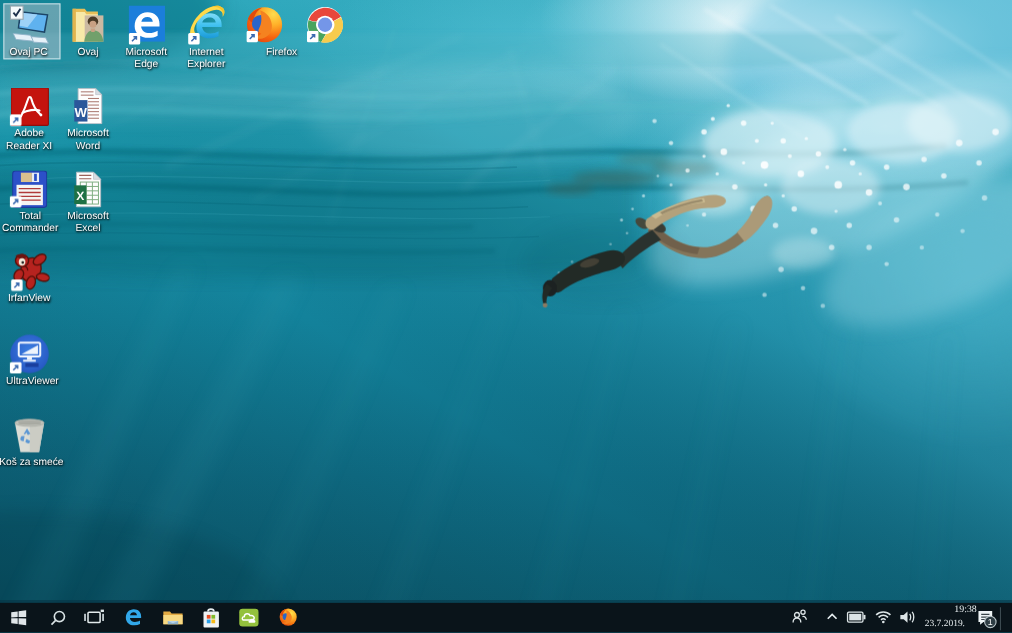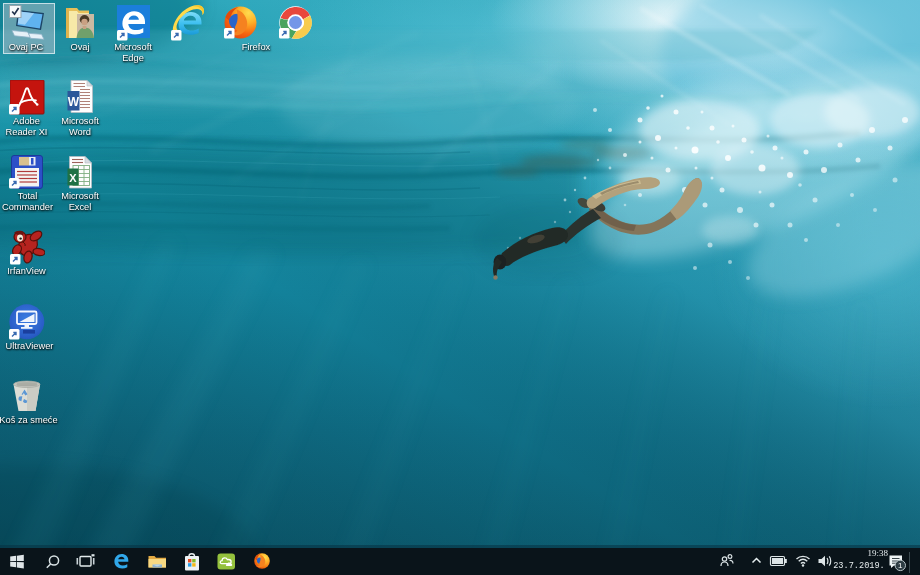--- a/index.html
+++ b/index.html
@@ -446,20 +446,21 @@
       <path d="M3,7.5 L6.8,3.7 M4.3,3.5 L7,3.5 L7,6.2" stroke="#3a6ab0" stroke-width="1.4" fill="none"></path>
     </svg>
 <svg class="ic" style="left:8.5px;top:329px" width="11" height="11" viewBox="0 0 11 11">
       <rect width="10.5" height="10.5" rx="1.5" fill="#fff"></rect>
       <path d="M3,7.5 L6.8,3.7 M4.3,3.5 L7,3.5 L7,6.2" stroke="#3a6ab0" stroke-width="1.4" fill="none"></path>
     </svg>
 
 <div class="lbl" style="left:-24px;top:41.5px;width:100px;text-align:center">Ovaj PC</div>
 <div class="lbl" style="left:30px;top:41.5px;width:100px">Ovaj</div>
 <div class="lbl" style="left:83px;top:41.5px;width:100px">Microsoft<br>Edge</div>
+<div class="lbl" style="left:137.5px;top:41.5px;width:100px">Internet<br>Explorer</div>
 <div class="lbl" style="left:206px;top:41.5px;width:100px">Firefox</div>
 <div class="lbl" style="left:-23.5px;top:116px;width:100px">Adobe<br>Reader XI</div>
 <div class="lbl" style="left:30px;top:116px;width:100px">Microsoft<br>Word</div>
 <div class="lbl" style="left:-22.5px;top:191px;width:100px">Total<br>Commander</div>
 <div class="lbl" style="left:30px;top:191px;width:100px">Microsoft<br>Excel</div>
 <div class="lbl" style="left:-23.5px;top:265.5px;width:100px">IrfanView</div>
 <div class="lbl" style="left:-20.5px;top:341px;width:100px">UltraViewer</div>
 <div class="lbl" style="left:-21.5px;top:415px;width:100px">Koš za smeće</div>
 
 <div id="taskbar">
@@ -564,16 +565,16 @@
               <line x1="892" y1="13.2" x2="897" y2="13.2"></line>
             </g>
   <circle cx="900.3" cy="15.4" r="5.2" fill="#2e3d44" stroke="#b8c4c8" stroke-width="1"></circle>
   <text x="900.3" y="18.3" font-size="8" fill="#fff" opacity="0.99" text-anchor="middle" font-family="Liberation Sans">1</text>
  </g>
 
  <line x1="909.5" y1="2" x2="909.5" y2="23" stroke="#3c4a50" stroke-width="1"></line>
 </g>
       </svg>
 <div style="position:absolute;left:828px;top:1.2px;width:60px;text-align:right;color:#e8eef0;font-size:9px;line-height:9px;opacity:0.99;filter:blur(0px);transform:translateZ(0);font-family:Liberation Serif, serif">19:38</div>
-<div style="position:absolute;left:829px;top:14.2px;width:60px;text-align:center;color:#e8eef0;font-size:8.6px;line-height:9px;opacity:0.99;filter:blur(0px);transform:translateZ(0);filter:blur(0px);transform:translateZ(0);font-family:Liberation Mono, monospace">23.7.2019.</div>
+<div style="position:absolute;left:829px;top:14.2px;width:60px;text-align:center;color:#e8eef0;font-size:8.6px;line-height:9px;opacity:0.99;filter:blur(0px);transform:translateZ(0);filter:blur(0px);transform:translateZ(0);font-family:Liberation Serif, serif">23.7.2019.</div>
 </div>
 
 </div>
 
 </body></html>

